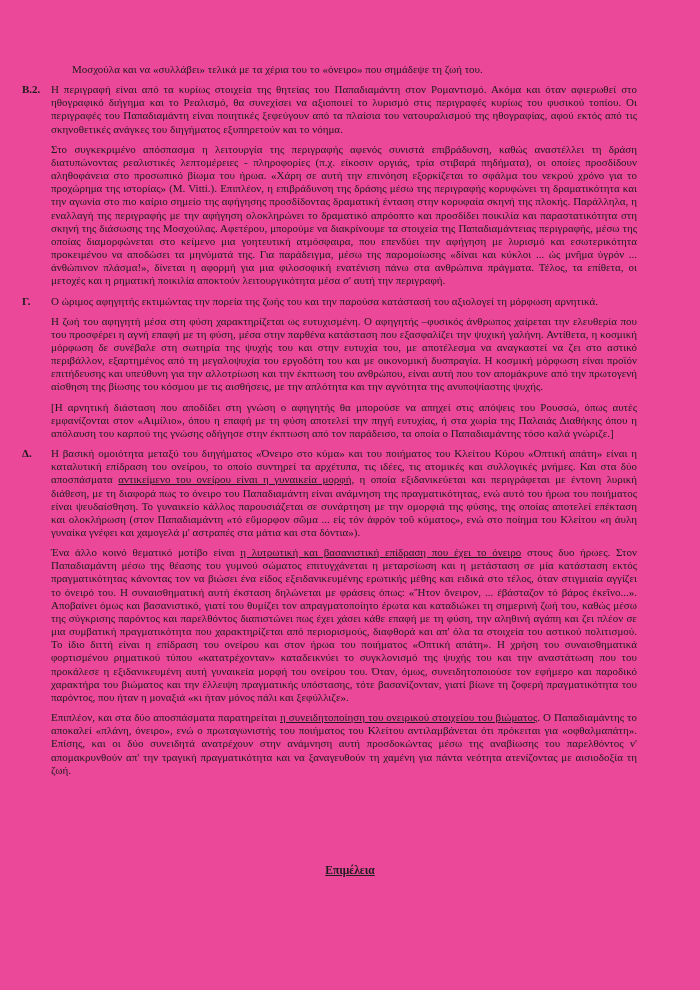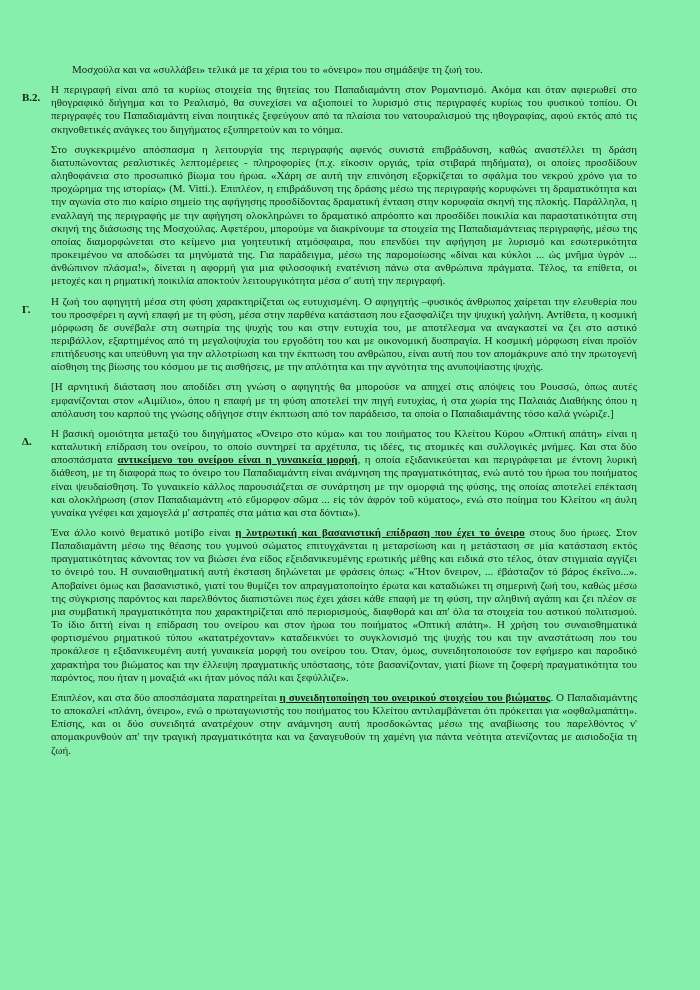--- a/index.html
+++ b/index.html
@@ -1,50 +1,50 @@
 <!DOCTYPE html>
 <html><head>
 <meta charset="utf-8">
 <style>
   html, body { margin: 0; padding: 0; background: #ffffff; }
   .page {
     position: relative;
     width: 700px;
     height: 990px;
-    background: #86efac;
+    background: #ec4899;
     font-family: "Liberation Serif", "DejaVu Serif", serif;
     color: #1c1c1c;
     overflow: hidden;
   }
   .content {
     position: absolute;
     left: 44px;
     top: 63px;
     width: 600px;
     font-size: 11px;
     line-height: 13.15px;
   }
   .intro {
     text-indent: 28px;
     text-align: justify;
   }
   .item { position: relative; }
   .item .label {
     position: absolute;
     left: -22px;
-    top: 8px;
+    top: 0;
     width: 22px;
     font-weight: bold;
     white-space: nowrap;
   }
   .para {
     margin: 7px;
     text-align: justify;
   }
-  .para span.u { text-decoration: underline; font-weight: bold; }
+  .para span.u { text-decoration: underline; }
   .footer {
     position: absolute;
     top: 863px;
     left: 0;
     width: 100%;
     text-align: center;
     font-size: 11.5px;
     line-height: 14px;
     font-weight: bold;
   }
@@ -59,28 +59,30 @@
     <div class="intro">Μοσχούλα και να «συλλάβει» τελικά με τα χέρια του το «όνειρο» που σημάδεψε τη ζωή του.</div>
 
     <div class="item">
       <span class="label">Β.2.</span>
       <p class="para"><span>Η περιγραφή είναι από τα κυρίως στοιχεία της θητείας του Παπαδιαμάντη στον Ρομαντισμό. Ακόμα και όταν αφιερωθεί στο ηθογραφικό διήγημα και το Ρεαλισμό, θα συνεχίσει να αξιοποιεί το λυρισμό στις περιγραφές κυρίως του φυσικού τοπίου. Οι περιγραφές του Παπαδιαμάντη είναι ποιητικές ξεφεύγουν από τα πλαίσια του νατουραλισμού της ηθογραφίας, αφού εκτός από τις σκηνοθετικές ανάγκες του διηγήματος εξυπηρετούν και το νόημα.</span></p>
       <p class="para"><span>Στο συγκεκριμένο απόσπασμα η λειτουργία της περιγραφής αφενός συνιστά επιβράδυνση, καθώς αναστέλλει τη δράση διατυπώνοντας ρεαλιστικές λεπτομέρειες - πληροφορίες (π.χ. είκοσιν οργιάς, τρία στιβαρά πηδήματα), οι οποίες προσδίδουν αληθοφάνεια στο προσωπικό βίωμα του ήρωα. «Χάρη σε αυτή την επινόηση εξορκίζεται το σφάλμα του νεκρού χρόνο για το προχώρημα της ιστορίας» (M. Vitti.). Επιπλέον, η επιβράδυνση της δράσης μέσω της περιγραφής κορυφώνει τη δραματικότητα και την αγωνία στο πιο καίριο σημείο της αφήγησης προσδίδοντας δραματική ένταση στην κορυφαία σκηνή της πλοκής. Παράλληλα, η εναλλαγή της περιγραφής με την αφήγηση ολοκληρώνει το δραματικό απρόοπτο και προσδίδει ποικιλία και παραστατικότητα στη σκηνή της διάσωσης της Μοσχούλας. Αφετέρου, μπορούμε να διακρίνουμε τα στοιχεία της Παπαδιαμάντειας περιγραφής, μέσω της οποίας διαμορφώνεται στο κείμενο μια γοητευτική ατμόσφαιρα, που επενδύει την αφήγηση με λυρισμό και εσωτερικότητα προκειμένου να αποδώσει τα μηνύματά της. Για παράδειγμα, μέσω της παρομοίωσης «δίναι και κύκλοι ... ώς μνῆμα ὑγρόν ... άνθώπινον πλάσμα!», δίνεται η αφορμή για μια φιλοσοφική ενατένιση πάνω στα ανθρώπινα πράγματα. Τέλος, τα επίθετα, οι μετοχές και η ρηματική ποικιλία αποκτούν λειτουργικότητα μέσα σ' αυτή την περιγραφή.</span></p>
     </div>
 
     <div class="item">
       <span class="label">Γ.</span>
+      <p class="para"><span>Ο ώριμος αφηγητής εκτιμώντας την πορεία της ζωής του και την παρούσα κατάστασή του αξιολογεί τη μόρφωση αρνητικά.</span></p>
       <p class="para"><span>Η ζωή του αφηγητή μέσα στη φύση χαρακτηρίζεται ως ευτυχισμένη. Ο αφηγητής –φυσικός άνθρωπος χαίρεται την ελευθερία που του προσφέρει η αγνή επαφή με τη φύση, μέσα στην παρθένα κατάσταση που εξασφαλίζει την ψυχική γαλήνη. Αντίθετα, η κοσμική μόρφωση δε συνέβαλε στη σωτηρία της ψυχής του και στην ευτυχία του, με αποτέλεσμα να αναγκαστεί να ζει στο αστικό περιβάλλον, εξαρτημένος από τη μεγαλοψυχία του εργοδότη του και με οικονομική δυσπραγία. Η κοσμική μόρφωση είναι προϊόν επιτήδευσης και υπεύθυνη για την αλλοτρίωση και την έκπτωση του ανθρώπου, είναι αυτή που τον απομάκρυνε από την πρωτογενή αίσθηση της βίωσης του κόσμου με τις αισθήσεις, με την απλότητα και την αγνότητα της ανυποψίαστης ψυχής.</span></p>
       <p class="para"><span>[Η αρνητική διάσταση που αποδίδει στη γνώση ο αφηγητής θα μπορούσε να απηχεί στις απόψεις του Ρουσσώ, όπως αυτές εμφανίζονται στον «Αιμίλιο», όπου η επαφή με τη φύση αποτελεί την πηγή ευτυχίας, ή στα χωρία της Παλαιάς Διαθήκης όπου η απόλαυση του καρπού της γνώσης οδήγησε στην έκπτωση από τον παράδεισο, τα οποία ο Παπαδιαμάντης τόσο καλά γνώριζε.]</span></p>
     </div>
 
     <div class="item">
       <span class="label">Δ.</span>
       <p class="para"><span>Η βασική ομοιότητα μεταξύ του διηγήματος «Όνειρο στο κύμα» και του ποιήματος του Κλείτου Κύρου «Οπτική απάτη» είναι η καταλυτική επίδραση του ονείρου, το οποίο συντηρεί τα αρχέτυπα, τις ιδέες, τις ατομικές και συλλογικές μνήμες. Και στα δύο αποσπάσματα </span><span class="u">αντικείμενο του ονείρου είναι η γυναικεία μορφή</span><span>, η οποία εξιδανικεύεται και περιγράφεται με έντονη λυρική διάθεση, με τη διαφορά πως το όνειρο του Παπαδιαμάντη είναι ανάμνηση της πραγματικότητας, ενώ αυτό του ήρωα του ποιήματος είναι ψευδαίσθηση. Το γυναικείο κάλλος παρουσιάζεται σε συνάρτηση με την ομορφιά της φύσης, της οποίας αποτελεί επέκταση και ολοκλήρωση (στον Παπαδιαμάντη «τό εὔμορφον σῶμα ... εἰς τόν ἀφρόν τοῦ κύματος», ενώ στο ποίημα του Κλείτου «η άυλη γυναίκα γνέφει και χαμογελά μ' αστραπές στα μάτια και στα δόντια»).</span></p>
       <p class="para"><span>Ένα άλλο κοινό θεματικό μοτίβο είναι </span><span class="u">η λυτρωτική και βασανιστική επίδραση που έχει το όνειρο</span><span> στους δυο ήρωες. Στον Παπαδιαμάντη μέσω της θέασης του γυμνού σώματος επιτυγχάνεται η μεταρσίωση και η μετάσταση σε μία κατάσταση εκτός πραγματικότητας κάνοντας τον να βιώσει ένα είδος εξειδανικευμένης ερωτικής μέθης και ειδικά στο τέλος, όταν στιγμιαία αγγίζει το όνειρό του. Η συναισθηματική αυτή έκσταση δηλώνεται με φράσεις όπως: «Ἤτον ὄνειρον, ... ἐβάσταζον τό βάρος ἐκεῖνο...». Αποβαίνει όμως και βασανιστικό, γιατί του θυμίζει τον απραγματοποίητο έρωτα και καταδιώκει τη σημερινή ζωή του, καθώς μέσω της σύγκρισης παρόντος και παρελθόντος διαπιστώνει πως έχει χάσει κάθε επαφή με τη φύση, την αληθινή αγάπη και ζει πλέον σε μια συμβατική πραγματικότητα που χαρακτηρίζεται από περιορισμούς, διαφθορά και απ' όλα τα στοιχεία του αστικού πολιτισμού. Το ίδιο διττή είναι η επίδραση του ονείρου και στον ήρωα του ποιήματος «Οπτική απάτη». Η χρήση του συναισθηματικά φορτισμένου ρηματικού τύπου «κατατρέχονταν» καταδεικνύει το συγκλονισμό της ψυχής του και την αναστάτωση που του προκάλεσε η εξιδανικευμένη αυτή γυναικεία μορφή του ονείρου του. Όταν, όμως, συνειδητοποιούσε τον εφήμερο και παροδικό χαρακτήρα του βιώματος και την έλλειψη πραγματικής υπόστασης, τότε βασανίζονταν, γιατί βίωνε τη ζοφερή πραγματικότητα του παρόντος, που ήταν η μοναξιά «κι ήταν μόνος πάλι και ξεφύλλιζε».</span></p>
       <p class="para"><span>Επιπλέον, και στα δύο αποσπάσματα παρατηρείται </span><span class="u">η συνειδητοποίηση του ονειρικού στοιχείου του βιώματος</span><span>. Ο Παπαδιαμάντης το αποκαλεί «πλάνη, όνειρο», ενώ ο πρωταγωνιστής του ποιήματος του Κλείτου αντιλαμβάνεται ότι πρόκειται για «οφθαλμαπάτη». Επίσης, και οι δύο συνειδητά ανατρέχουν στην ανάμνηση αυτή προσδοκώντας μέσω της αναβίωσης του παρελθόντος ν' απομακρυνθούν απ' την τραγική πραγματικότητα και να ξαναγευθούν τη χαμένη για πάντα νεότητα ατενίζοντας με αισιοδοξία τη ζωή.</span></p>
     </div>
 
   </div>
 
   <div class="footer">
+    <div class="title">Επιμέλεια</div>
   </div>
 </div>
 
 </body></html>

